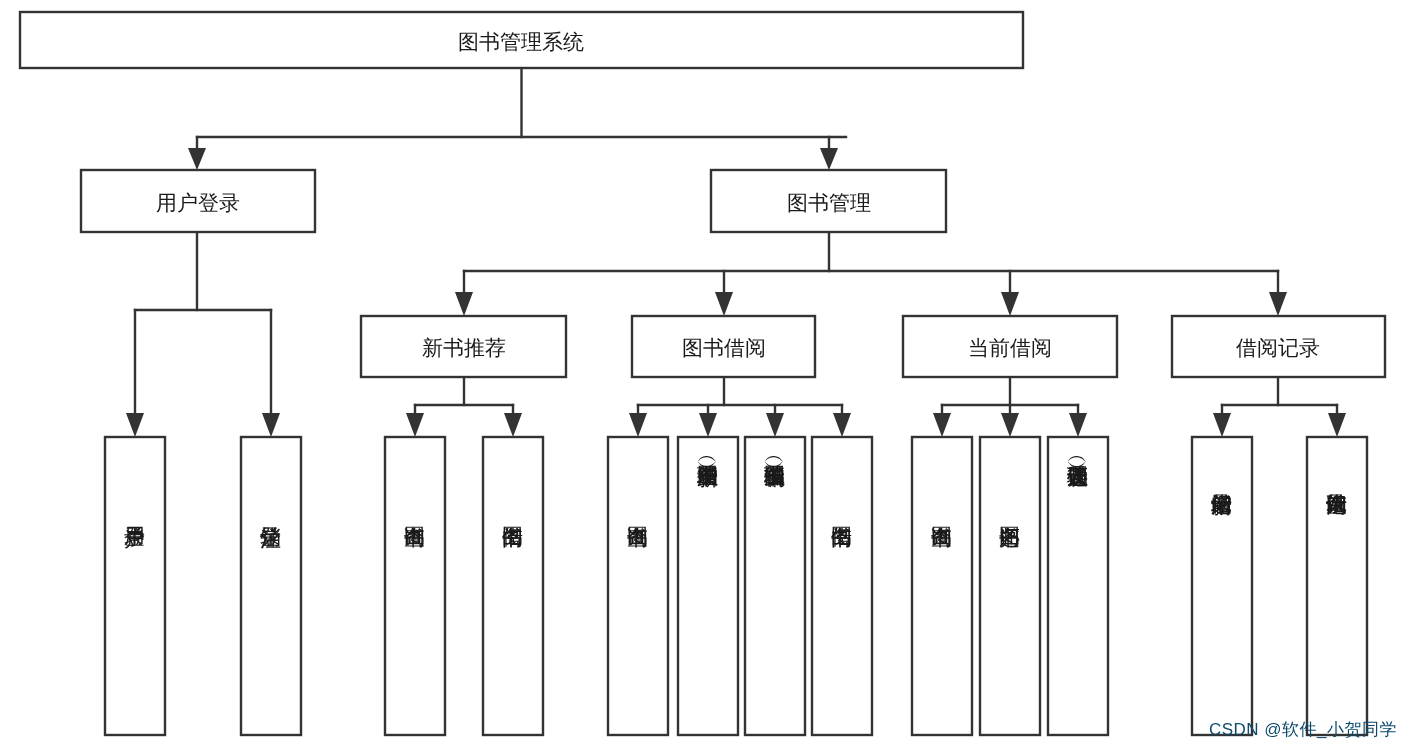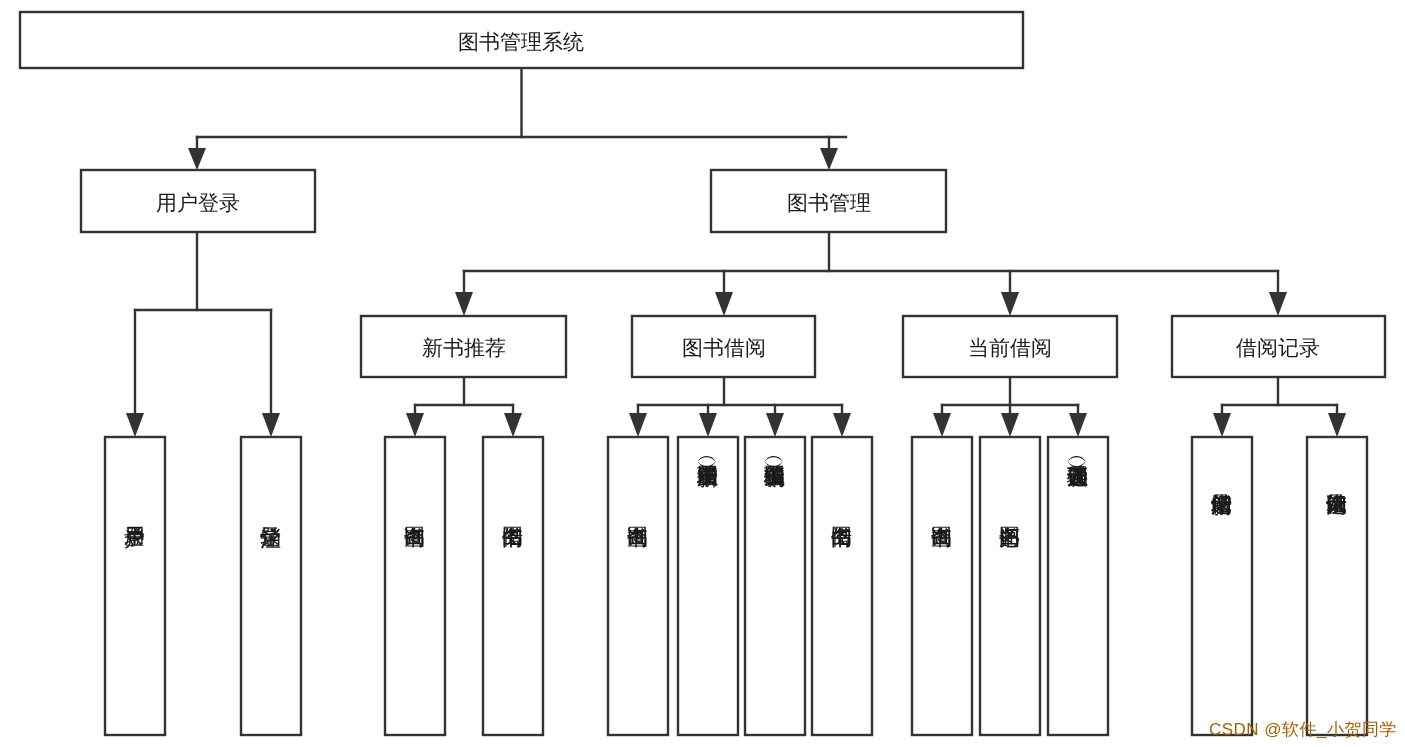--- a/index.html
+++ b/index.html
@@ -58,21 +58,21 @@
     writing-mode: vertical-rl;
     glyph-orientation-vertical: 0;
     white-space: pre;
   }
   .watermark-text {
     position: absolute;
     right: 8px;
     bottom: 6px;
     font-family: "Liberation Sans", "DejaVu Sans", sans-serif;
     font-size: 17px;
-    color: #a16207;
+    color: #0c4a6e;
     letter-spacing: 0.5px;
     pointer-events: none;
     user-select: none;
   }
 </style>
 </head>
 <body>
 
 <div id="diagram-root">
 

